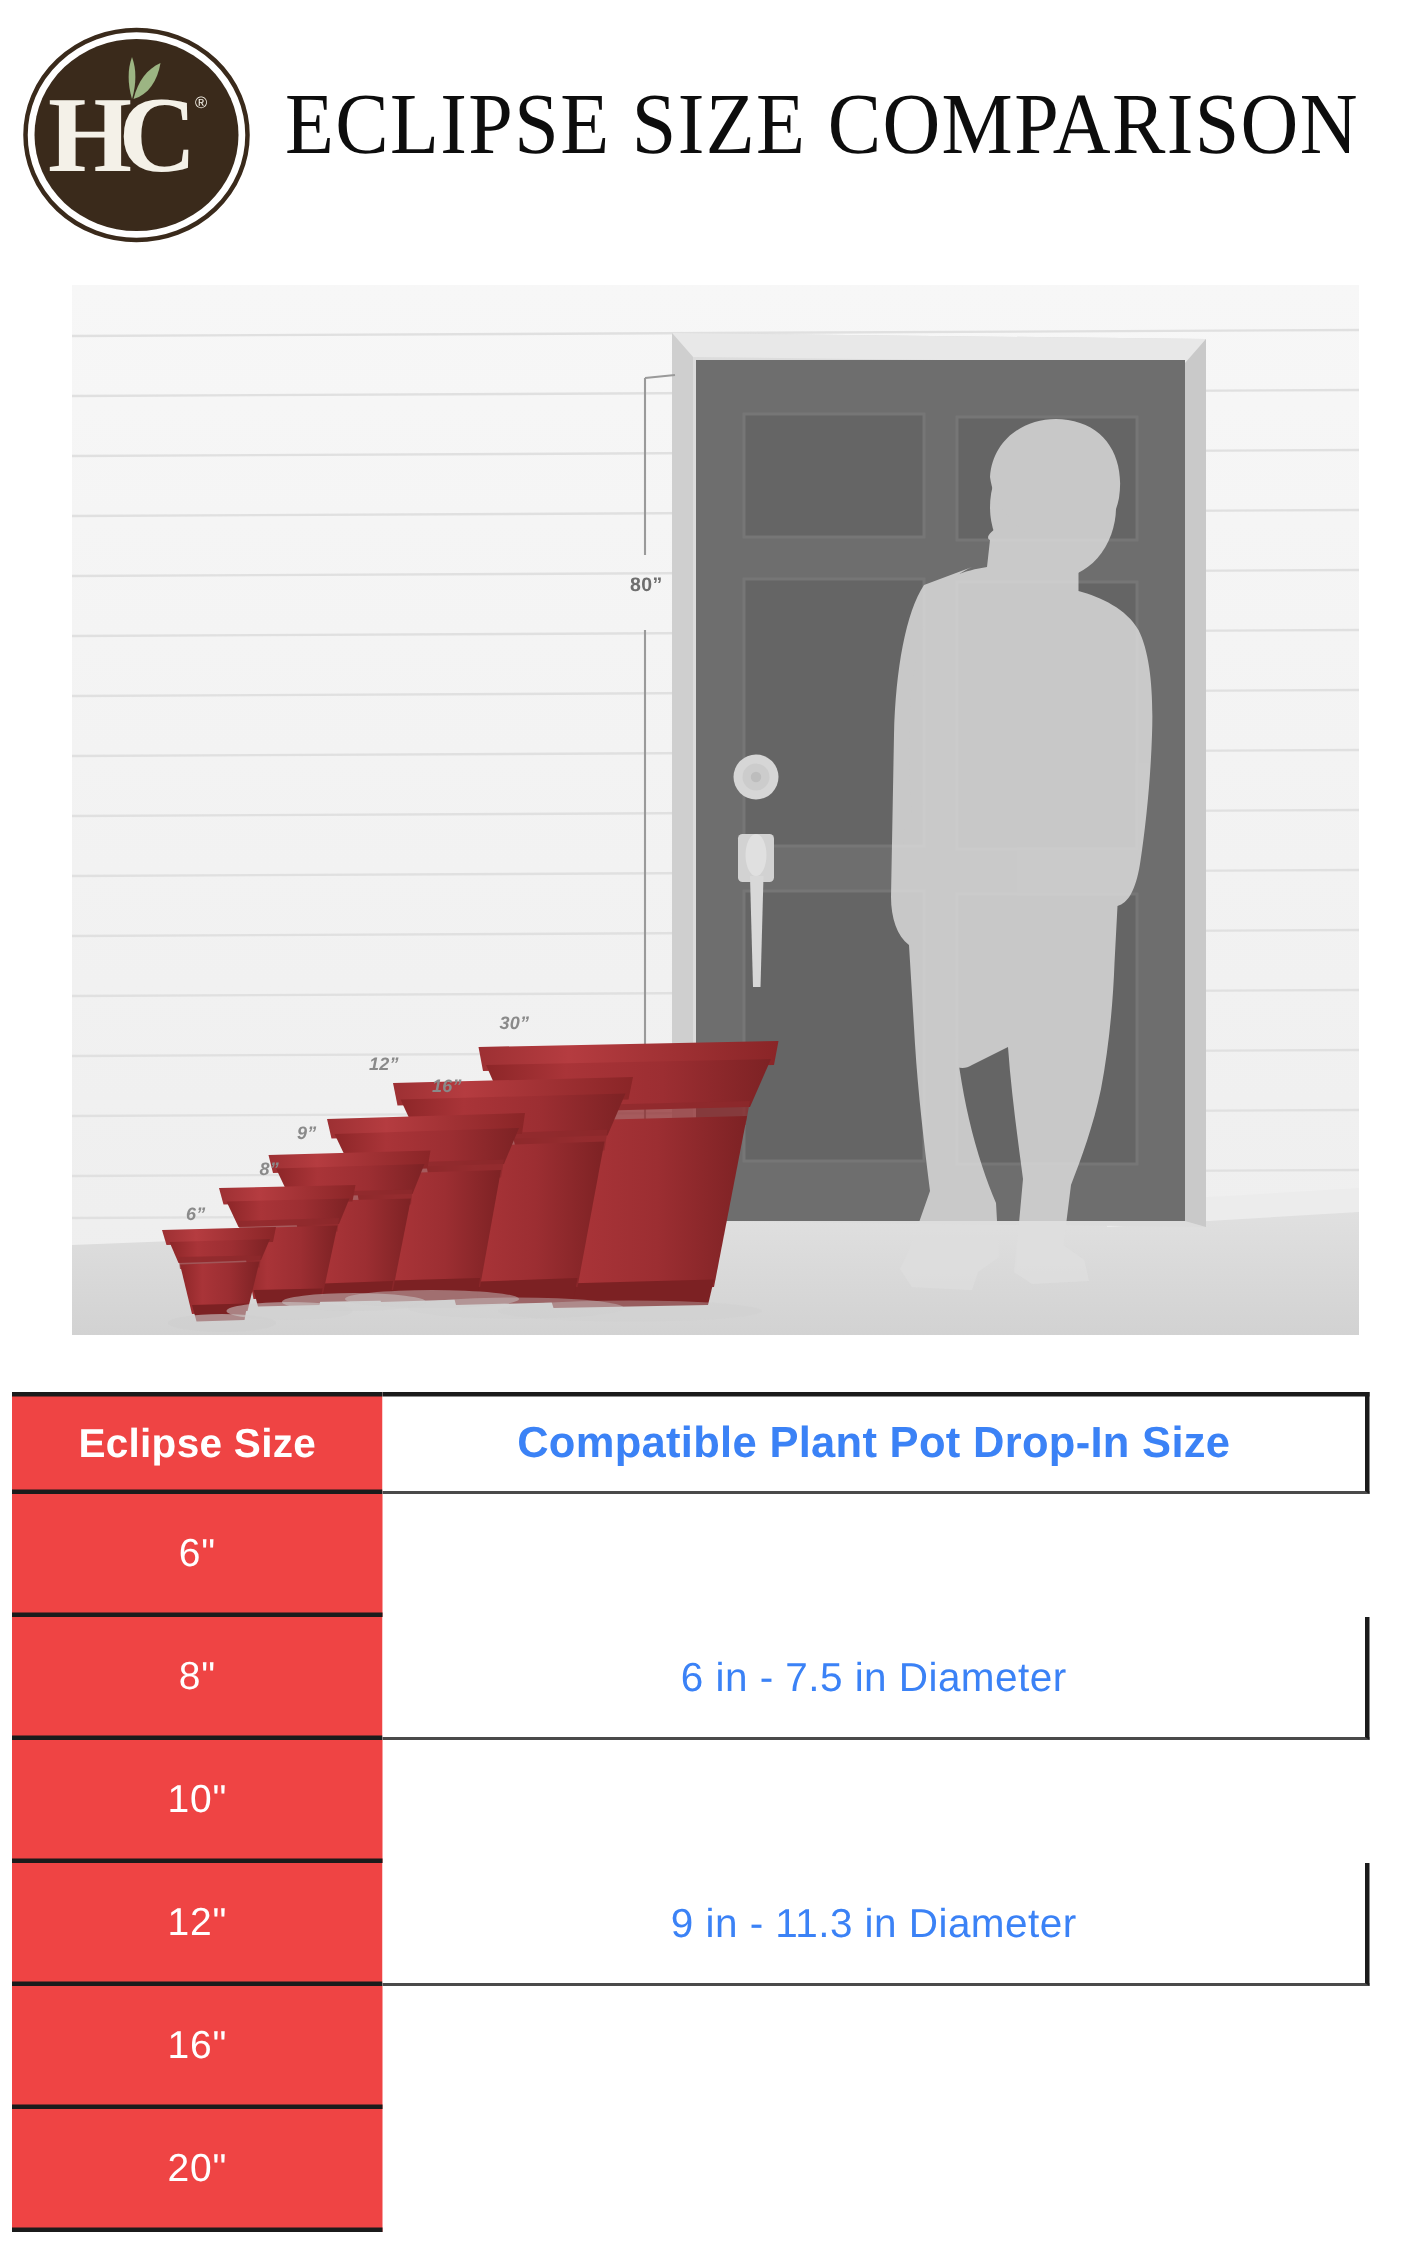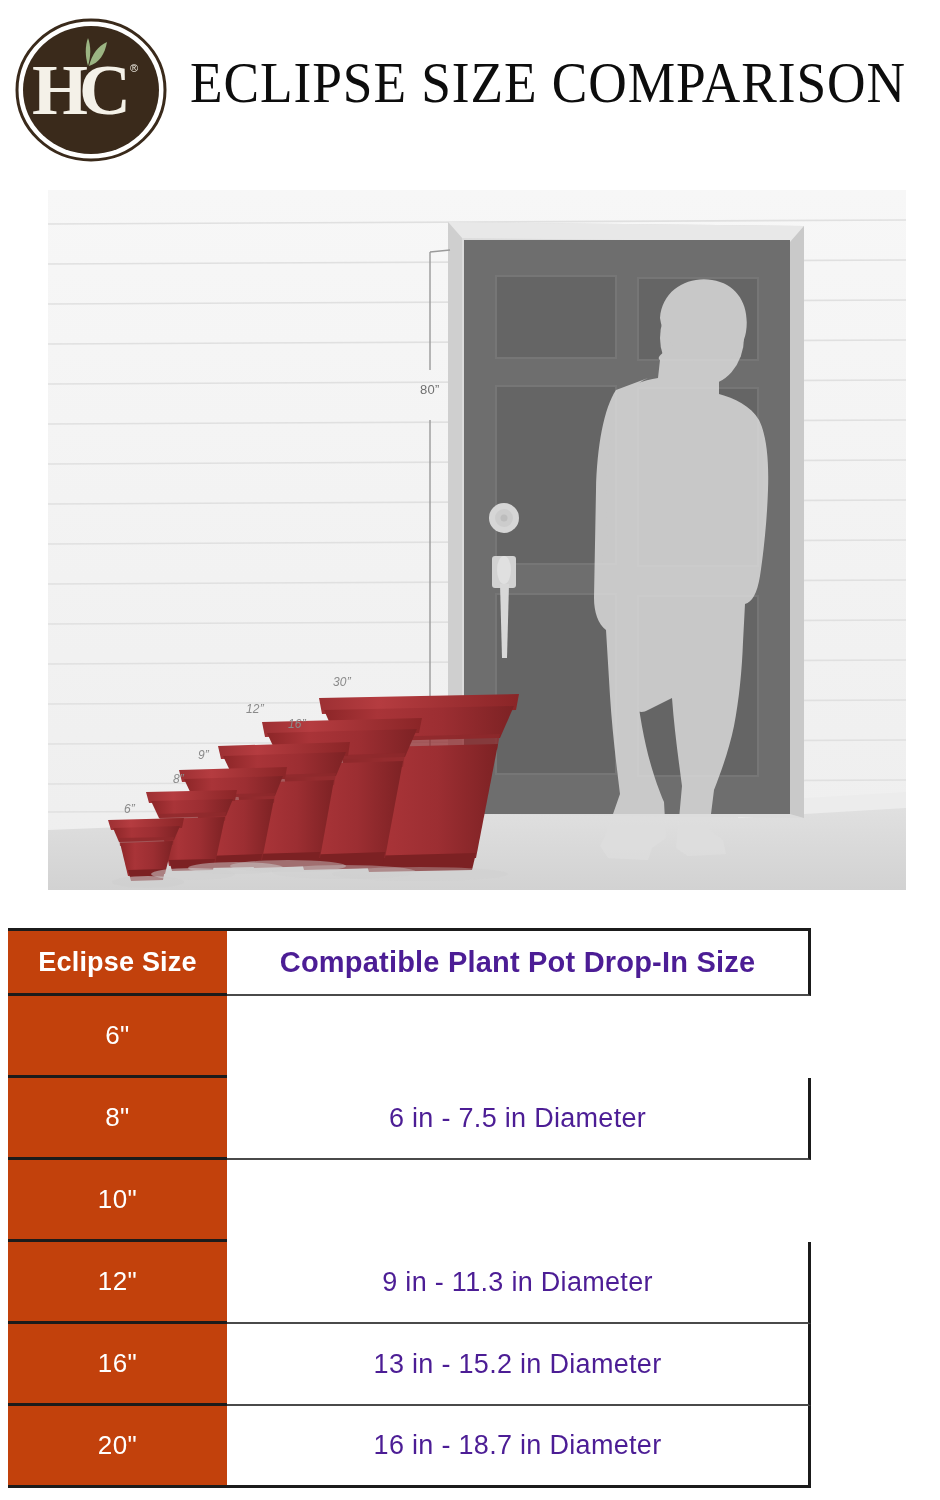--- a/index.html
+++ b/index.html
@@ -29,20 +29,21 @@
     transform: scaleX(0.92);
     transform-origin: left center;
   }
 
   
   .photo {
     position: absolute; left: 48px; top: 190px;
     width: 858px; height: 700px;
     overflow: hidden;
     background: #000000;
+    font-weight: bold;
   }
   .photo-svg { position: absolute; left: 0; top: 0; width: 858px; height: 700px; }
 
   .dim-label {
     position: absolute;
     font-family: "Liberation Sans", sans-serif;
     font-size: 13px;
     color: #6f6f6f;
     letter-spacing: 0.3px;
   }
@@ -59,33 +60,33 @@
   
   .table {
     position: absolute; left: 8px; top: 928px;
     width: 924px;
     border-collapse: collapse;
     border-spacing: 0;
   }
 
   .tbl-row { display: flex; width: 924px; }
   .cell-size {
-    width: 219px;
-    background: #c2410c;
+    width: 247px;
+    background: #ef4444;
     color: #ffffff;
     display: flex;
     align-items: center;
     justify-content: center;
     border-bottom: 3px solid #1b1b1b;
     font-family: "Liberation Sans", sans-serif;
   }
   .cell-desc {
-    width: 584px;
+    width: 658px;
     background: #ffffff;
-    color: #4c1d95;
+    color: #3b82f6;
     display: flex;
     align-items: center;
     justify-content: center;
     border-bottom: 2px solid #4a4a4a;
     border-right: 3px solid #1b1b1b;
     font-family: "Liberation Sans", sans-serif;
   }
   .head-row .cell-size { height: 68px; font-size: 27px; font-weight: bold; letter-spacing: 0.2px; }
   .head-row .cell-desc { height: 68px; font-size: 29px; font-weight: bold; letter-spacing: 0.2px; }
   .head-row .cell-size { border-top: 3px solid #1b1b1b; }
@@ -337,22 +338,20 @@
     </div>
     <div class="tbl-row body-row">
       <div class="cell-size">10"</div>
     </div>
     <div class="tbl-row body-row">
       <div class="cell-size">12"</div>
       <div class="cell-desc">9 in - 11.3 in Diameter</div>
     </div>
     <div class="tbl-row body-row">
       <div class="cell-size">16"</div>
-      <div class="cell-desc">13 in - 15.2 in Diameter</div>
     </div>
     <div class="tbl-row body-row">
       <div class="cell-size">20"</div>
-      <div class="cell-desc">16 in - 18.7 in Diameter</div>
     </div>
 
   </div>
 
 </div>
 
 </body></html>

